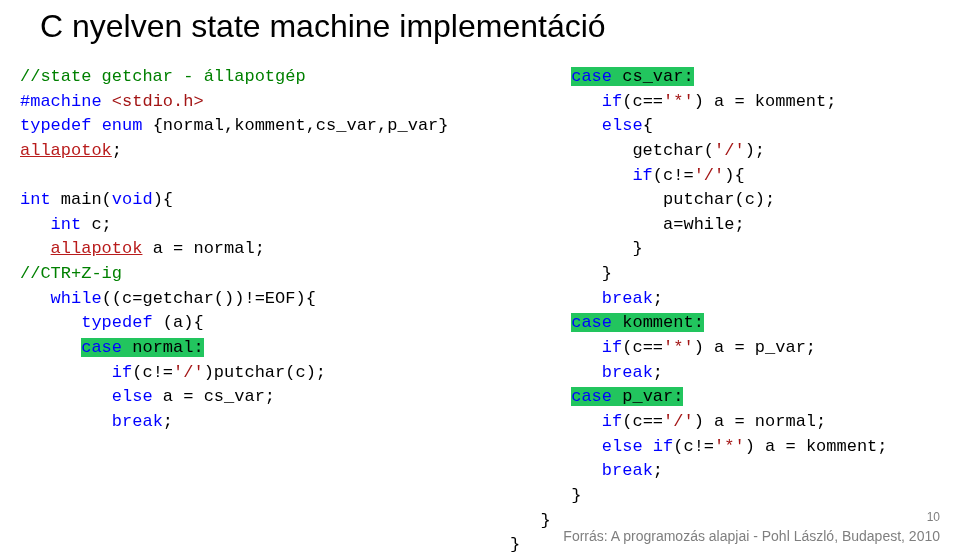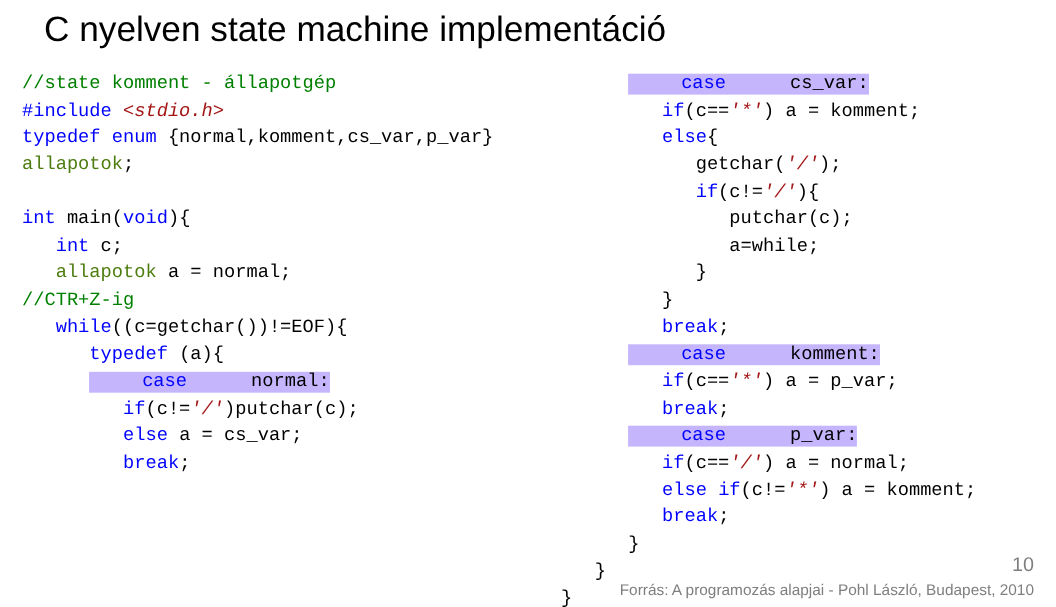--- a/index.html
+++ b/index.html
@@ -31,47 +31,47 @@
   }
   .col-left {
     flex: 0 0 470px;
   }
   .col-right {
     flex: 1;
     padding-left: 20px;
   }
   .kw { color: #0000ff; }
   .comment { color: #008000; }
-  .type { color: #4d7c0f; }
-  .str { color: #a31515; font-style: italic; }
-  .hl  { background: #c4b5fd; padding-left: 48px; }
+  .type { color: #b91c1c; text-decoration: underline; }
+  .str { color: #a31515; }
+  .hl  { background: #22c55e; }
   .footer {
     position: absolute;
     bottom: 8px;
     right: 20px;
     font-size: 14px;
     color: #7f7f7f;
     text-align: left;
   }
   .pagenum {
     position: absolute;
     bottom: 28px;
     right: 20px;
-    font-size: 18px;
+    font-size: 12px;
     color: #7f7f7f;
   }
 </style>
 </head>
 <body>
 
 <div class="title">C nyelven state machine implementáció</div>
 
 <div class="columns">
-  <div class="col col-left"><span class="comment">//state komment - állapotgép</span>
-<span class="kw">#include</span><span> </span><span class="str">&lt;stdio.h&gt;</span>
+  <div class="col col-left"><span class="comment">//state getchar - állapotgép</span>
+<span class="kw">#machine</span><span> </span><span class="str">&lt;stdio.h&gt;</span>
 <span class="kw">typedef</span><span> </span><span class="kw">enum</span><span> {normal,komment,cs_var,p_var}</span>
 <span class="type">allapotok</span><span>;</span>
 <span></span>
 <span class="kw">int</span><span> main(</span><span class="kw">void</span><span>){</span>
 <span>   </span><span class="kw">int</span><span> c;</span>
 <span>   </span><span class="type">allapotok</span><span> a = normal;</span>
 <span class="comment">//CTR+Z-ig</span>
 <span>   </span><span class="kw">while</span><span>((c=getchar())!=EOF){</span>
 <span>      </span><span class="kw">typedef</span><span> (a){</span>
 <span>      </span><span class="kw hl">case</span><span class="hl"> normal:</span>

